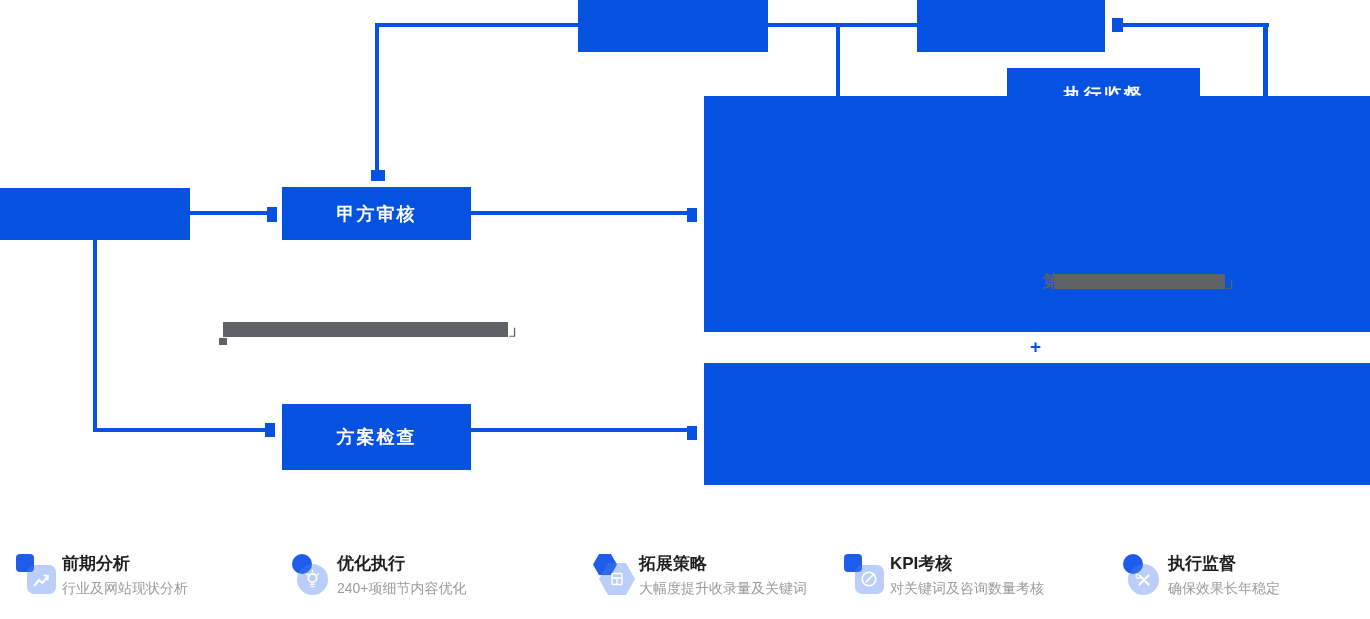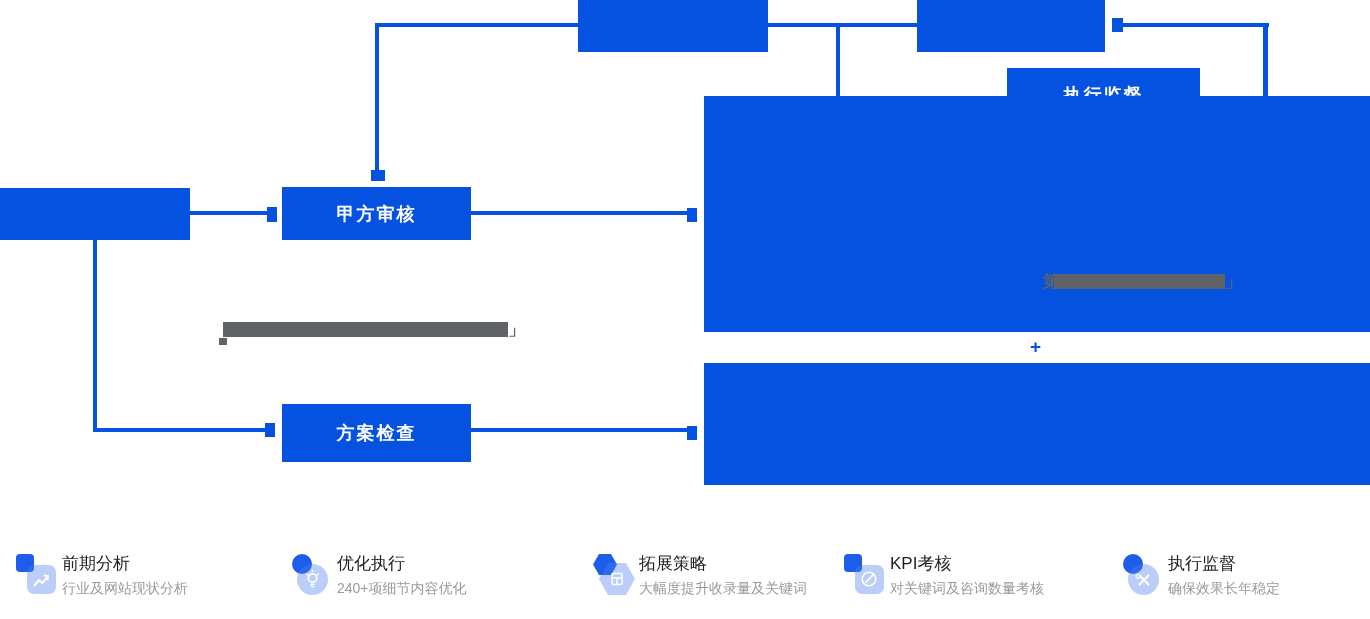--- a/index.html
+++ b/index.html
@@ -28,21 +28,21 @@
   .lt{background:rgba(77,125,238,0.38);}
   .rsq-dk{width:18px;height:18px;border-radius:4px;left:0;top:2px;}
   .rsq-lt{width:29px;height:29px;border-radius:7px;left:11px;top:13px;}
   .cir-dk{width:20px;height:20px;border-radius:50%;left:1px;top:2px;}
   .cir-lt{width:31px;height:31px;border-radius:50%;left:6px;top:12px;}
   .hex{clip-path:polygon(25% 0,75% 0,100% 50%,75% 100%,25% 100%,0 50%);}
   .hex-dk{width:24px;height:21px;left:0;top:2px;}
   .hex-lt{width:36px;height:32px;left:6px;top:11px;}
   .glyph{position:absolute;z-index:2;}
   .fe-text{padding-top:1px;}
-  .fe-title{font-size:17px;line-height:21px;font-weight:normal;color:#1f1f1f;}
+  .fe-title{font-size:17px;line-height:21px;font-weight:bold;color:#1f1f1f;}
   .fe-desc{font-size:14px;line-height:22px;color:#9a9a9a;margin-top:3px;white-space:nowrap;}
 </style>
 </head>
 <body>
 
 <div id="stage">
 
   <div class="hline" style="left:377px;top:23px;width:540px;height:4px;"></div>
   <div class="hline" style="left:1122px;top:23px;width:147px;height:4px;"></div>
   <div class="sq" style="left:1112px;top:18px;width:11px;height:14px;"></div>
@@ -68,21 +68,21 @@
 
   <div class="box" style="left:578px;top:0;width:190px;height:52px;"></div>
   <div class="box" style="left:917px;top:0;width:188px;height:52px;"></div>
 
   <div class="box" style="left:0;top:188px;width:190px;height:52px;"></div>
 
   <div class="box" style="left:282px;top:187px;width:189px;height:53px;">
     <span class="lbl">甲方审核</span>
   </div>
 
-  <div class="box" style="left:282px;top:404px;width:189px;height:58px;">
+  <div class="box" style="left:282px;top:404px;width:189px;height:66px;">
     <span class="lbl">方案检查</span>
   </div>
 
   <div class="box" style="left:1007px;top:68px;width:193px;height:54px;">
     <span class="lbl">执行监督</span>
   </div>
 
   <div class="box" style="left:704px;top:96px;width:666px;height:236px;">
     <div class="redact" style="left:339px;top:174px;">
       <span>第</span>

